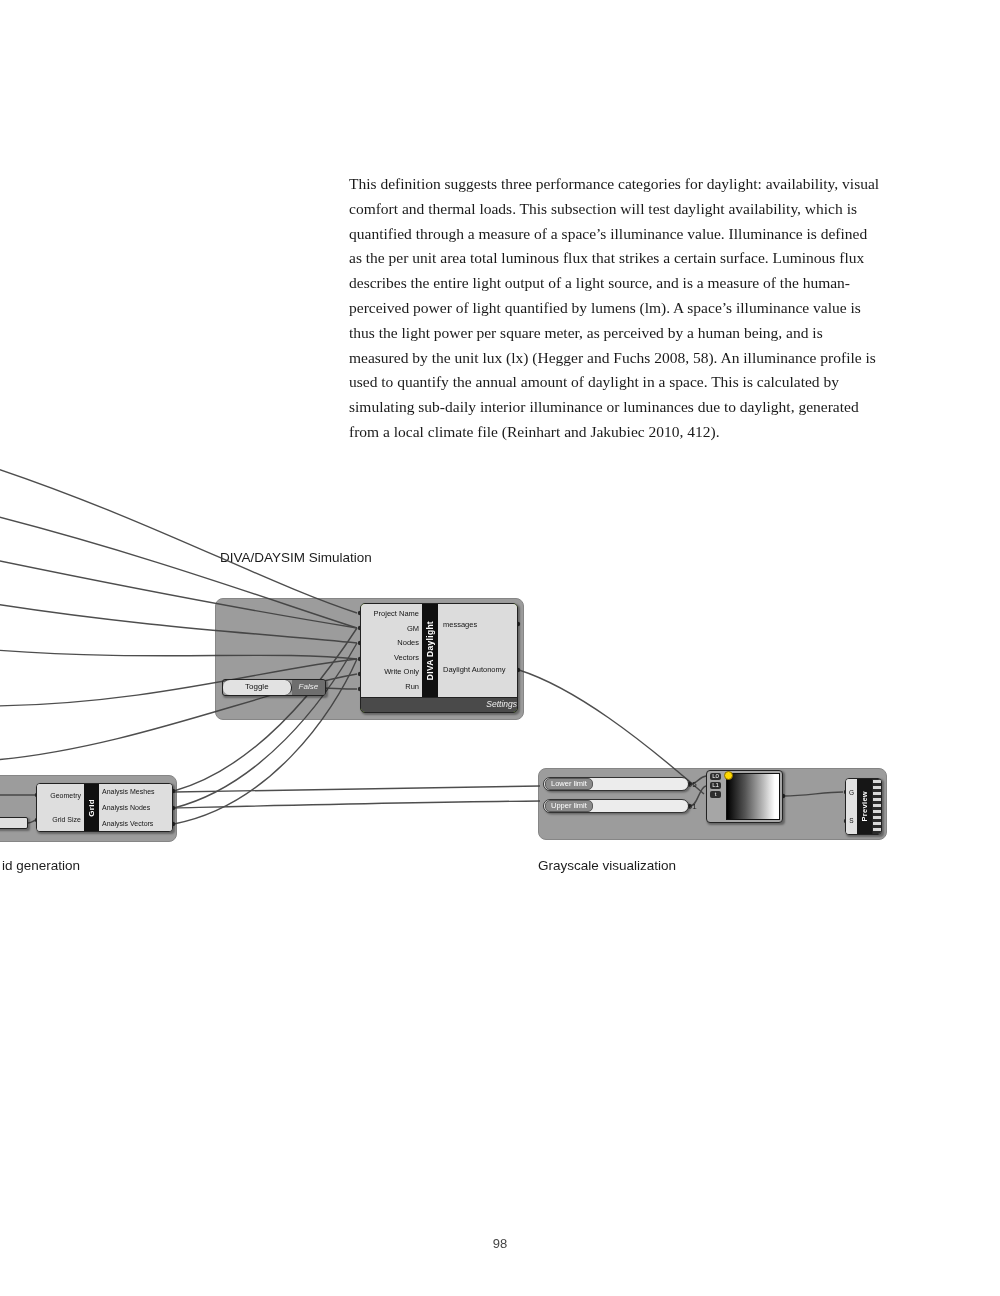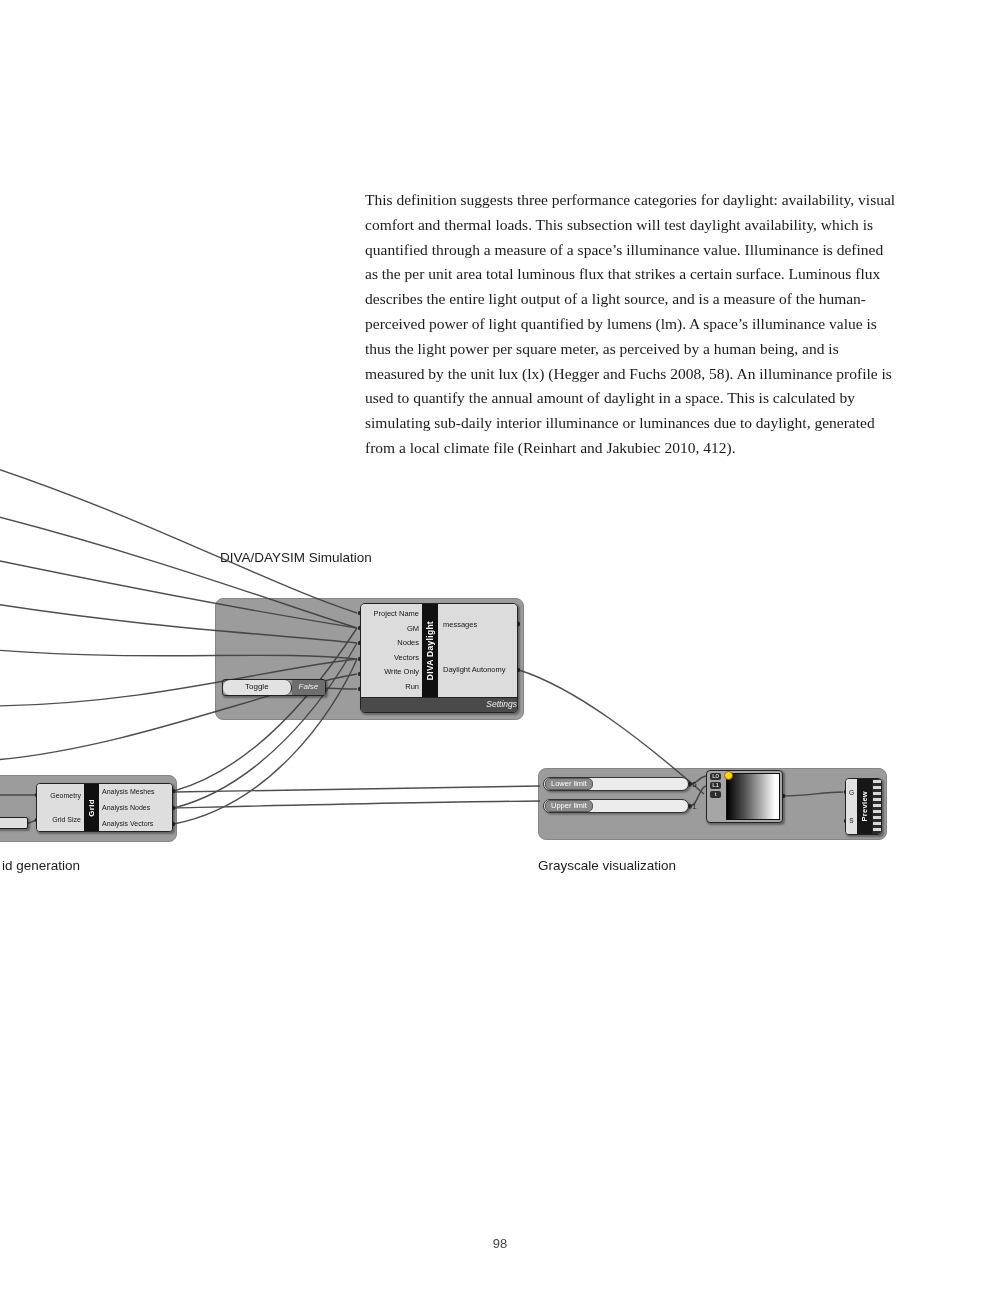--- a/index.html
+++ b/index.html
@@ -5,21 +5,21 @@
   html, body { margin: 0; padding: 0; }
   body { font-family: "Liberation Sans", sans-serif; }
   .page {
     position: relative; width: 1000px; height: 1296px;
     background: #ffffff; overflow: hidden;
   }
   
   .body-text {
     position: absolute; left: 349px; top: 172px; width: 534px;
     font-family: "Liberation Serif", serif;
-    font-size: 15.5px; line-height: 1.6; color: #1a1a1a; margin: 16px;
+    font-size: 15.5px; line-height: 1.6; color: #1a1a1a; margin: 0;
     text-align: left;
   }
   .caption {
     position: absolute; font-size: 13.5px; color: #1c1c1c;
   }
   .caption-sim  { left: 220px; top: 550px; }
   .caption-grid { left: 2px;   top: 858px; }
   .caption-gray { left: 538px; top: 858px; }
   .page-number {
     position: absolute; top: 1236px; left: 0; width: 100%;

